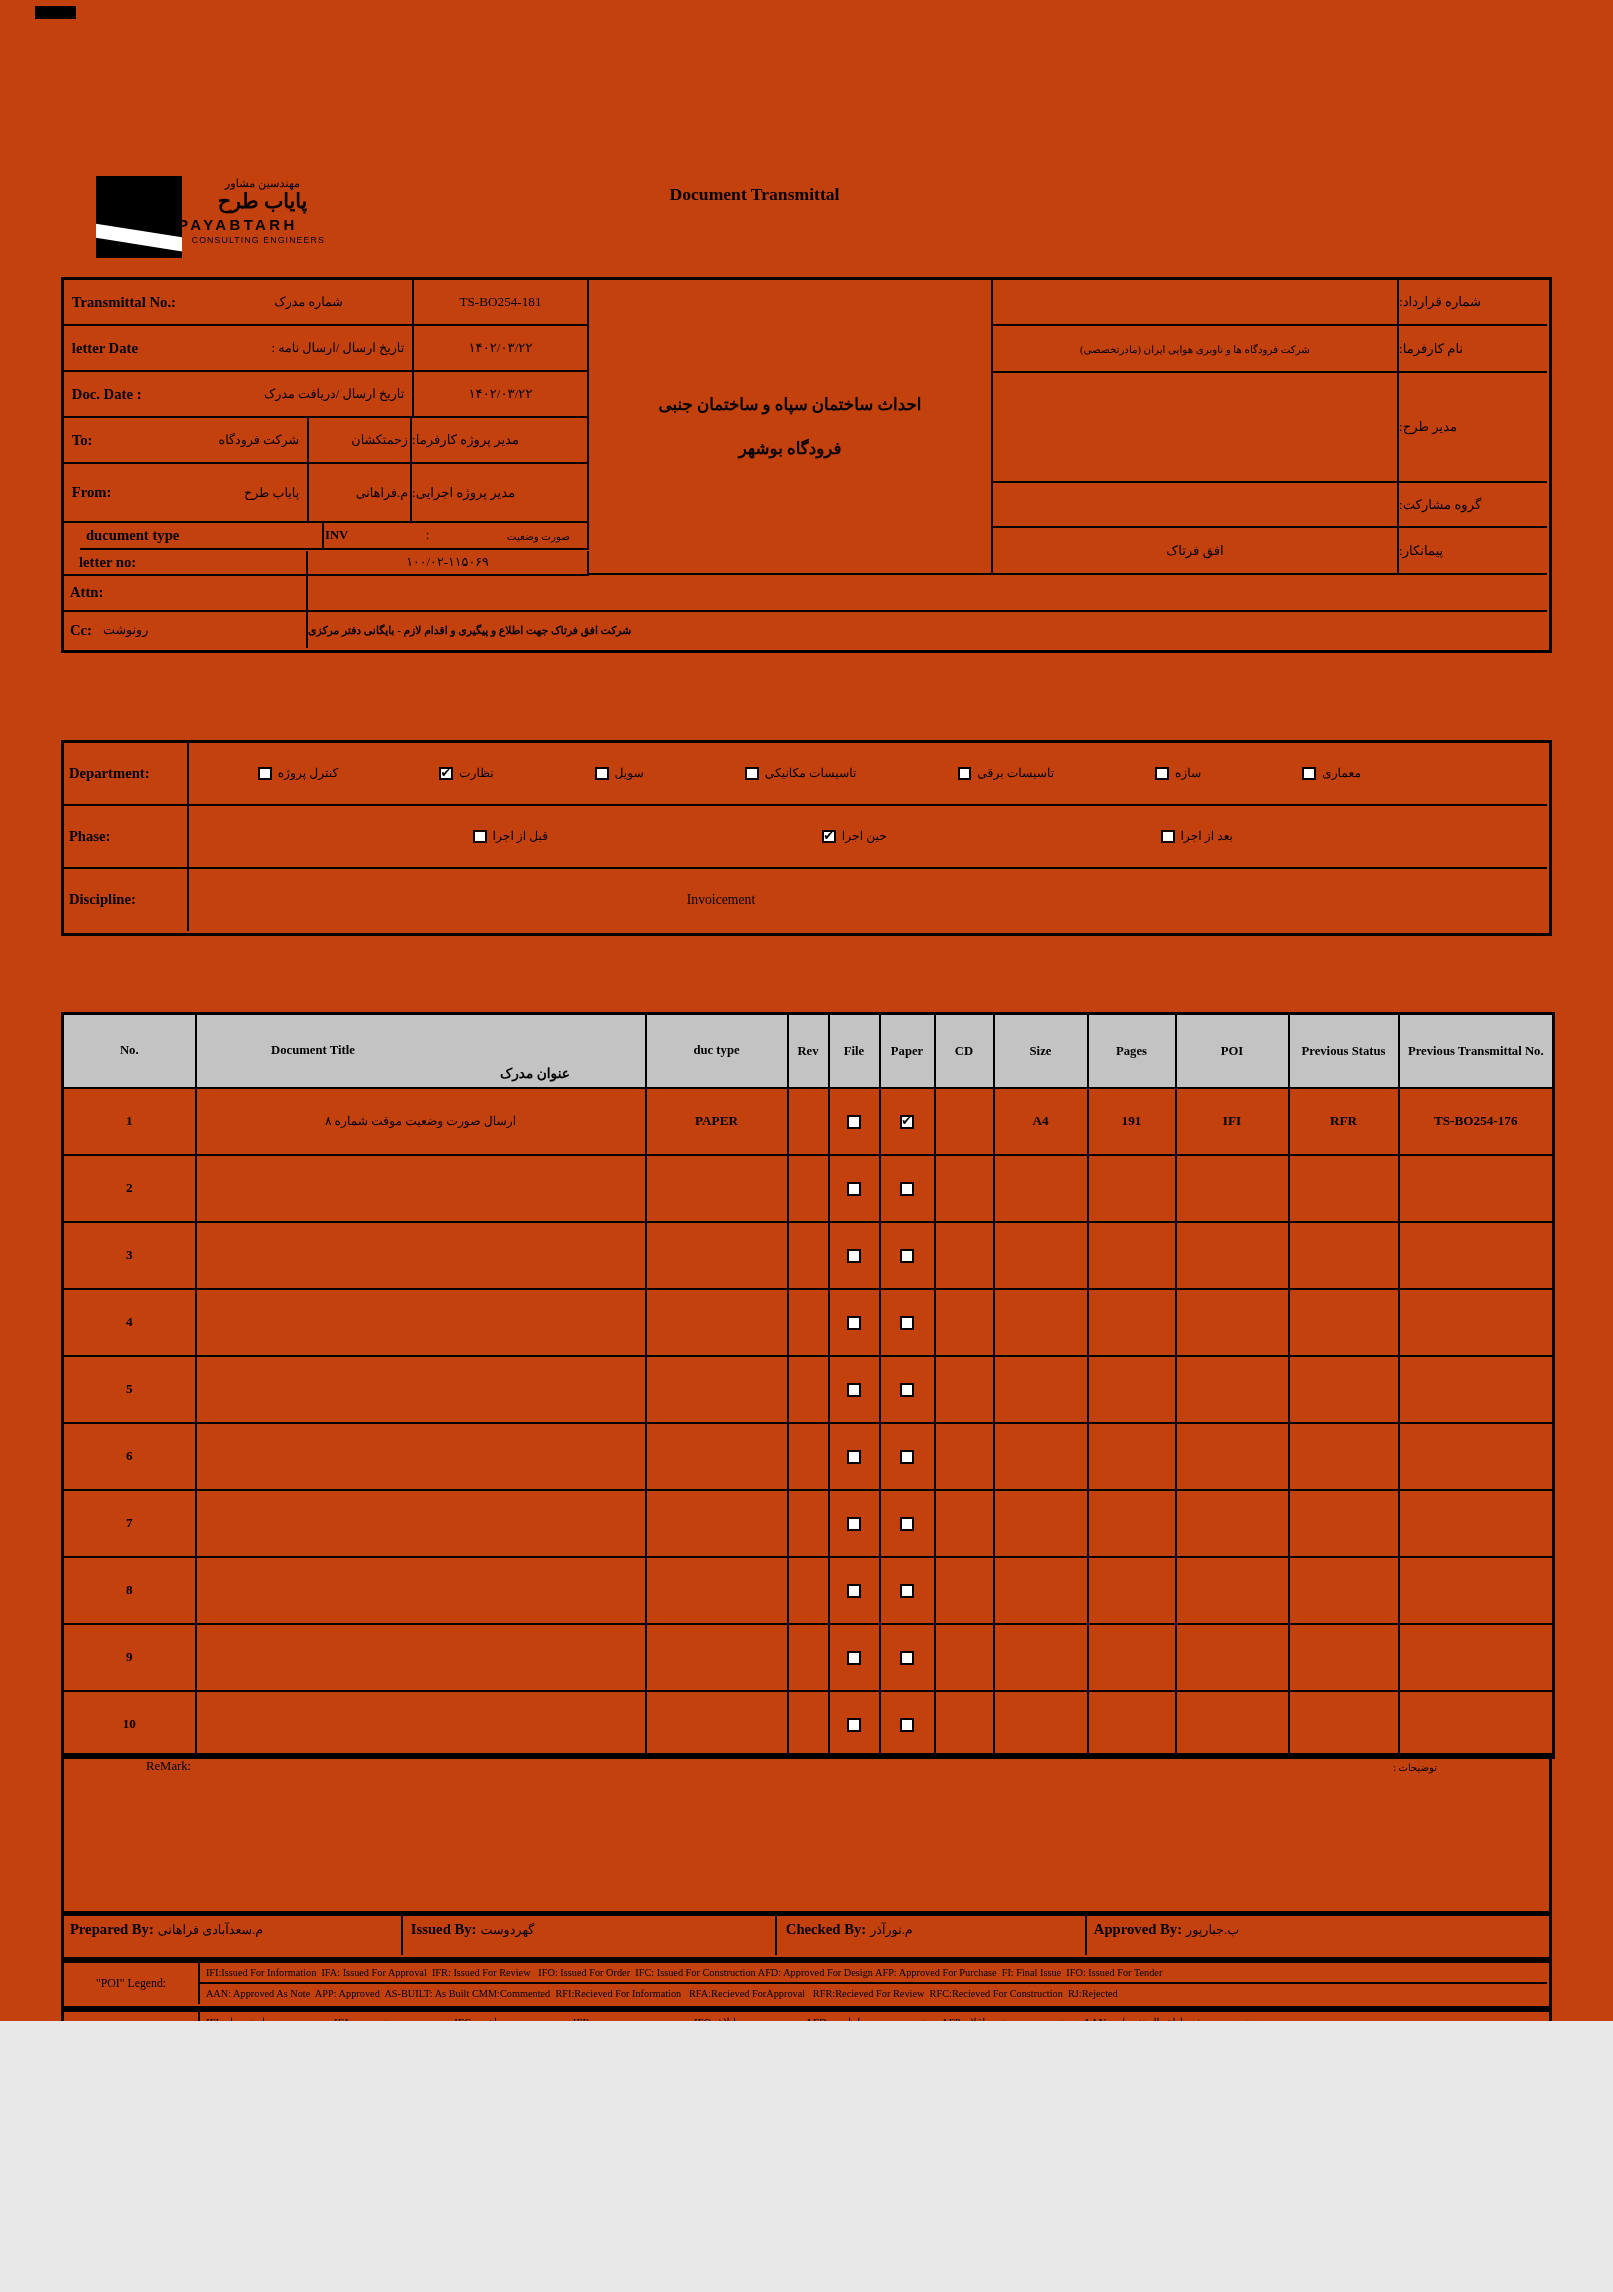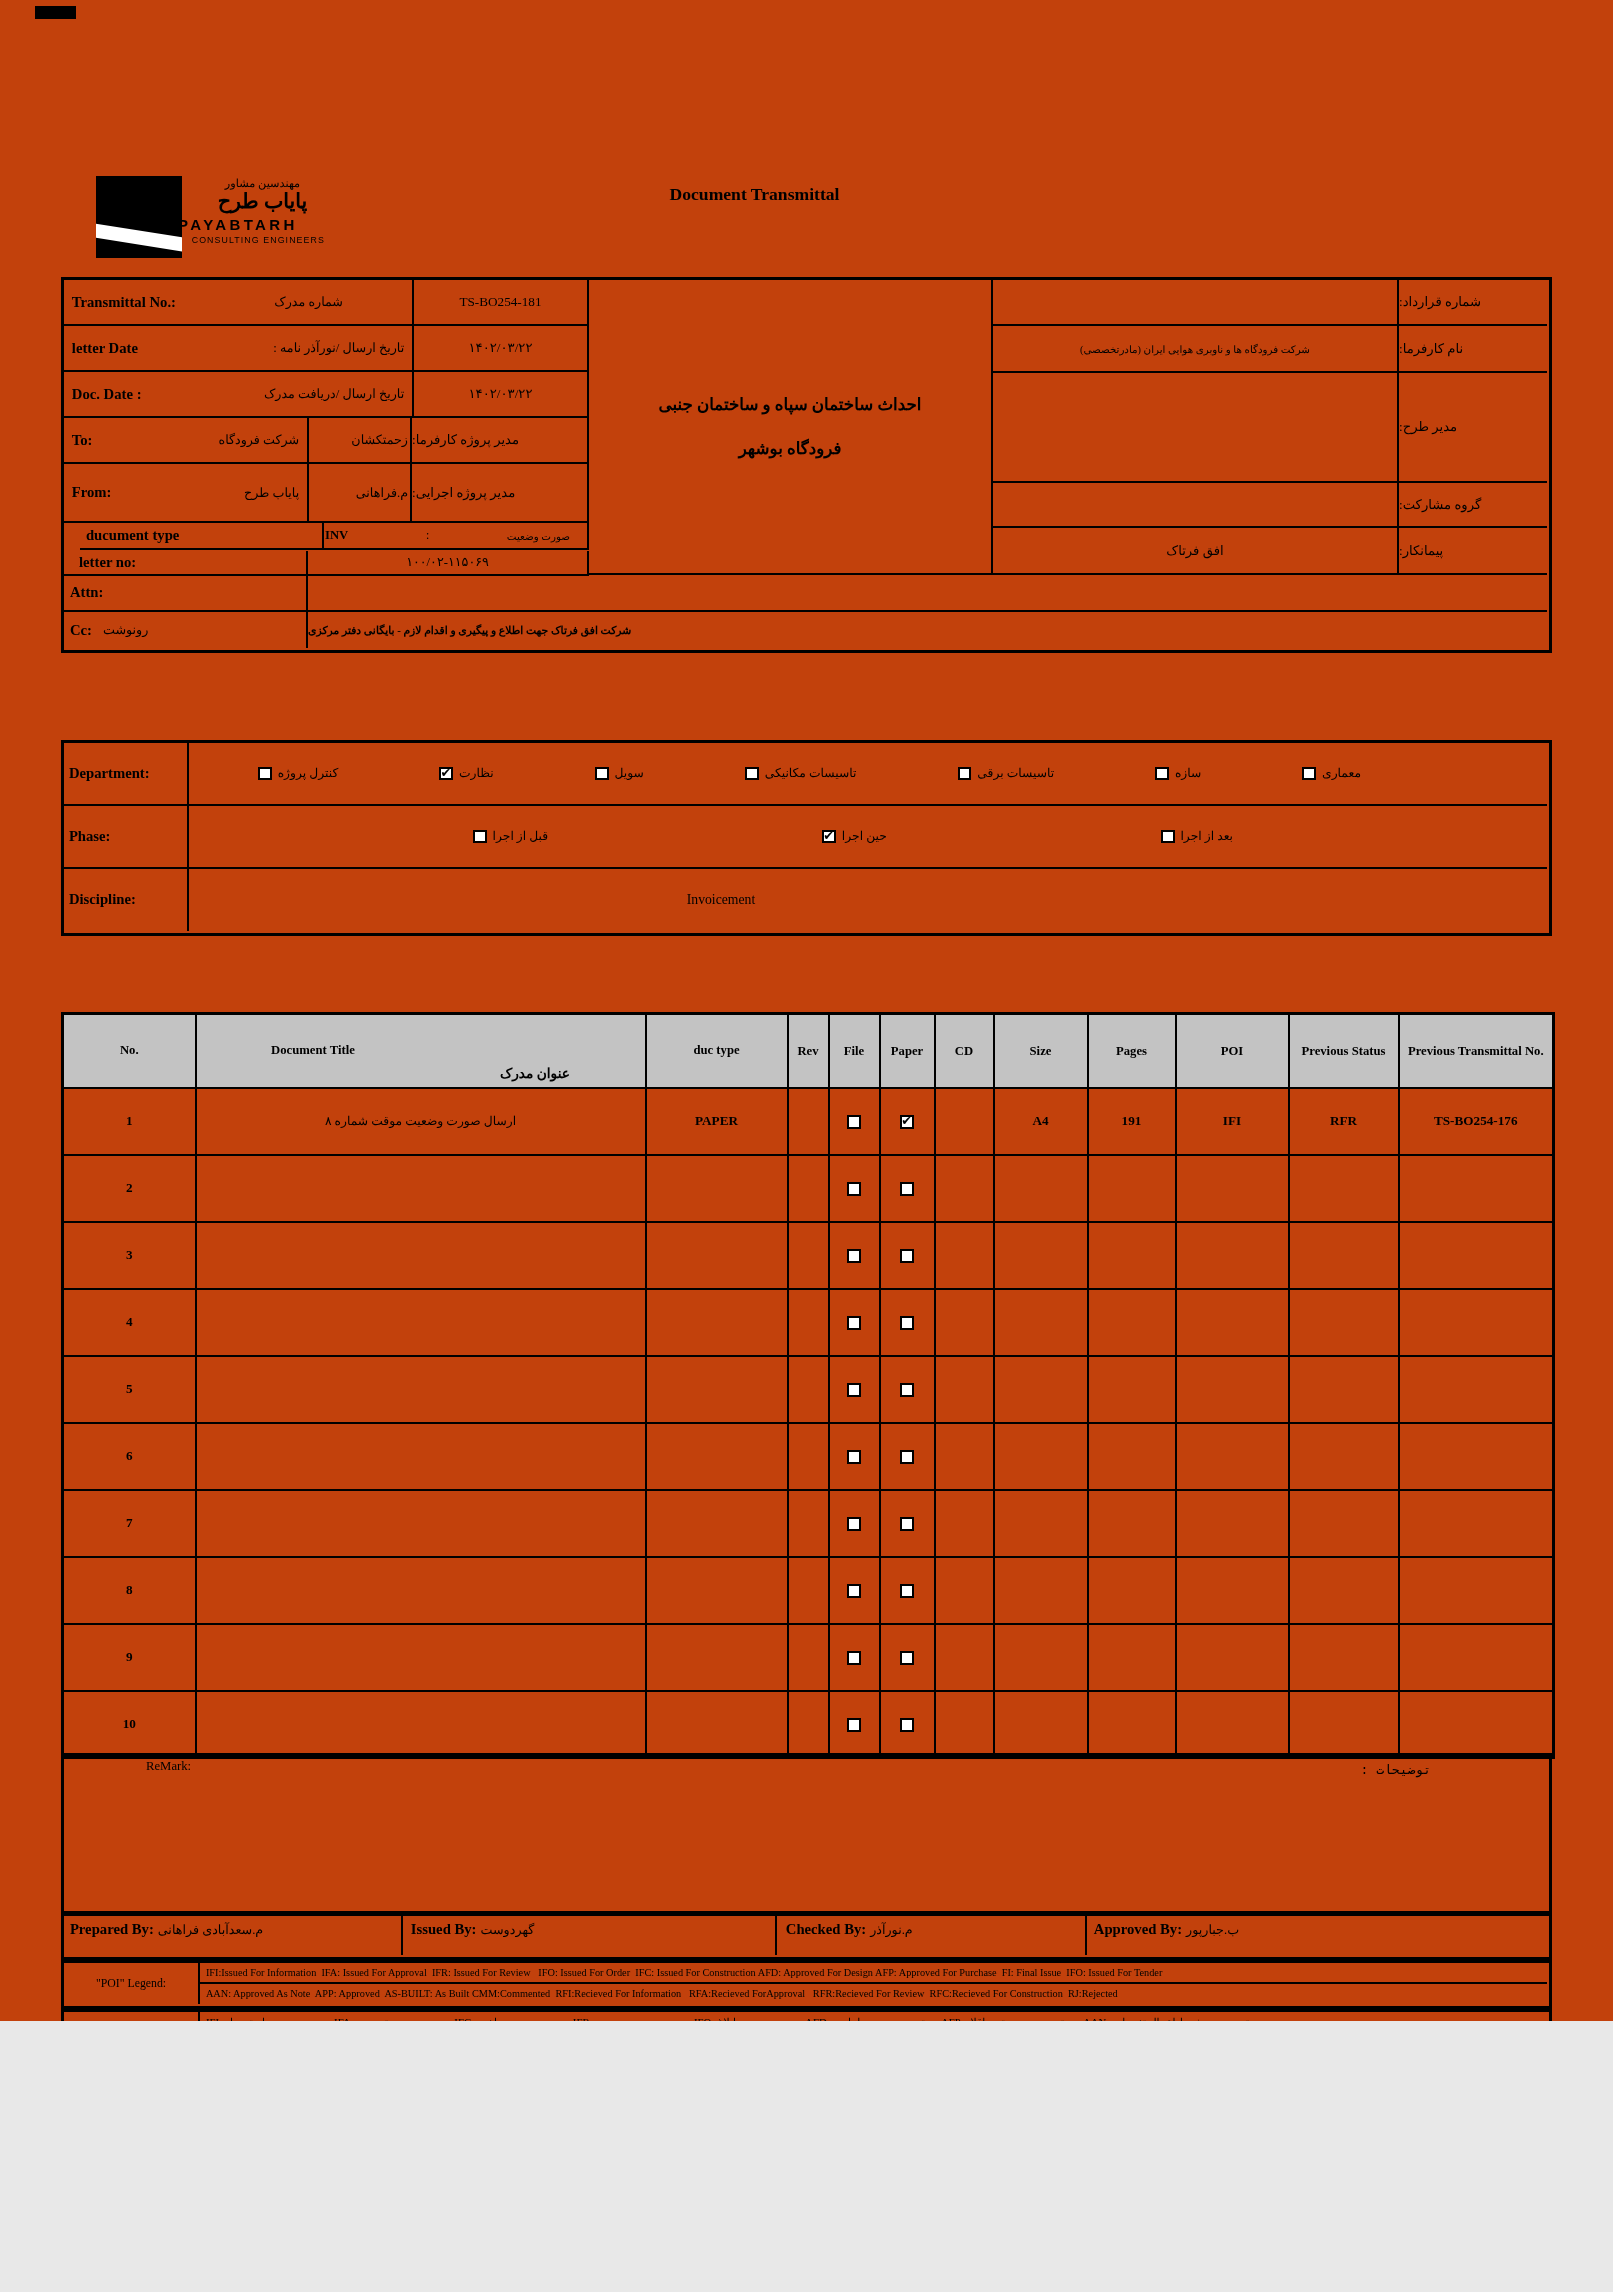--- a/index.html
+++ b/index.html
@@ -47,21 +47,21 @@
   table.doct td[data-name="cell-title"]{font-weight:400;direction:rtl;font-size:12.3px;}
   table.doct{border:3.9px solid #000;}
   .th-title{display:flex;align-items:center;justify-content:space-around;}
   .th-small{font-size:10.8px;line-height:1.3;}
   
   .leg-en{font-size:10.3px;white-space:pre;padding-left:5.9px;display:flex;align-items:center;}
   .leg-fa{font-size:10.8px;white-space:pre;padding-left:5.9px;display:flex;align-items:center;direction:ltr;}
   .siglbl{font-weight:700;font-size:14.7px;}
   .signame{font-size:12.7px;direction:rtl;margin-right:7.8px;}
   .remark-en{position:absolute;left:82px;top:-2px;width:57px;font-size:12.7px;word-break:break-all;line-height:1.9;}
-  .remark-fa{position:absolute;right:118px;top:5.9px;font-size:13px;direction:rtl;font-family:Liberation Mono, monospace;}
+  .remark-fa{position:absolute;right:112px;top:5.9px;font-size:10px;direction:rtl;}
 </style>
 </head>
 <body>
 
 <div class="page" data-name="document-transmittal-page">
 
   <div class="corner-mark" data-name="scan-corner-mark"></div>
 
   <div class="logo-square" data-name="payabtarh-logo-icon">
     <div class="swoosh" data-name="logo-swoosh-icon"></div>
@@ -78,21 +78,21 @@
   <div class="box" style="left:61px;top:277px;width:1491px;height:376px;" data-name="header-table">
 
     <div class="cell bR bB pairlbl" style="left:0;top:0;width:350px;height:46px;padding-right:69px;" data-name="transmittal-no-label">
       <span class="enlbl" data-name="transmittal-no-label-en">Transmittal No.:</span>
       <span class="fatxt" data-name="transmittal-no-label-fa">شماره مدرک</span>
     </div>
     <div class="cell bR bB ctr" style="left:350px;top:0;width:175px;height:46px;font-size:13.2px;" data-name="transmittal-no-value">TS-BO254-181</div>
 
     <div class="cell bR bB pairlbl" style="left:0;top:46px;width:350px;height:46px;" data-name="letter-date-label">
       <span class="enlbl" data-name="letter-date-label-en">letter Date</span>
-      <span class="fatxt" data-name="letter-date-label-fa">تاریخ ارسال /نورآذر نامه :</span>
+      <span class="fatxt" data-name="letter-date-label-fa">تاریخ ارسال /ارسال نامه :</span>
     </div>
     <div class="cell bR bB ctr" style="left:350px;top:46px;width:175px;height:46px;font-size:13.2px;direction:ltr;" data-name="letter-date-value">۱۴۰۲/۰۳/۲۲</div>
 
     <div class="cell bR bB pairlbl" style="left:0;top:92px;width:350px;height:46px;" data-name="doc-date-label">
       <span class="enlbl" data-name="doc-date-label-en">Doc. Date :</span>
       <span class="fatxt" data-name="doc-date-label-fa">تاریخ ارسال /دریافت مدرک</span>
     </div>
     <div class="cell bR bB ctr" style="left:350px;top:92px;width:175px;height:46px;font-size:13.2px;direction:ltr;" data-name="doc-date-value">۱۴۰۲/۰۳/۲۲</div>
 
     <div class="cell bR bB pairlbl" style="left:0;top:138px;width:245px;height:46px;" data-name="to-cell">

